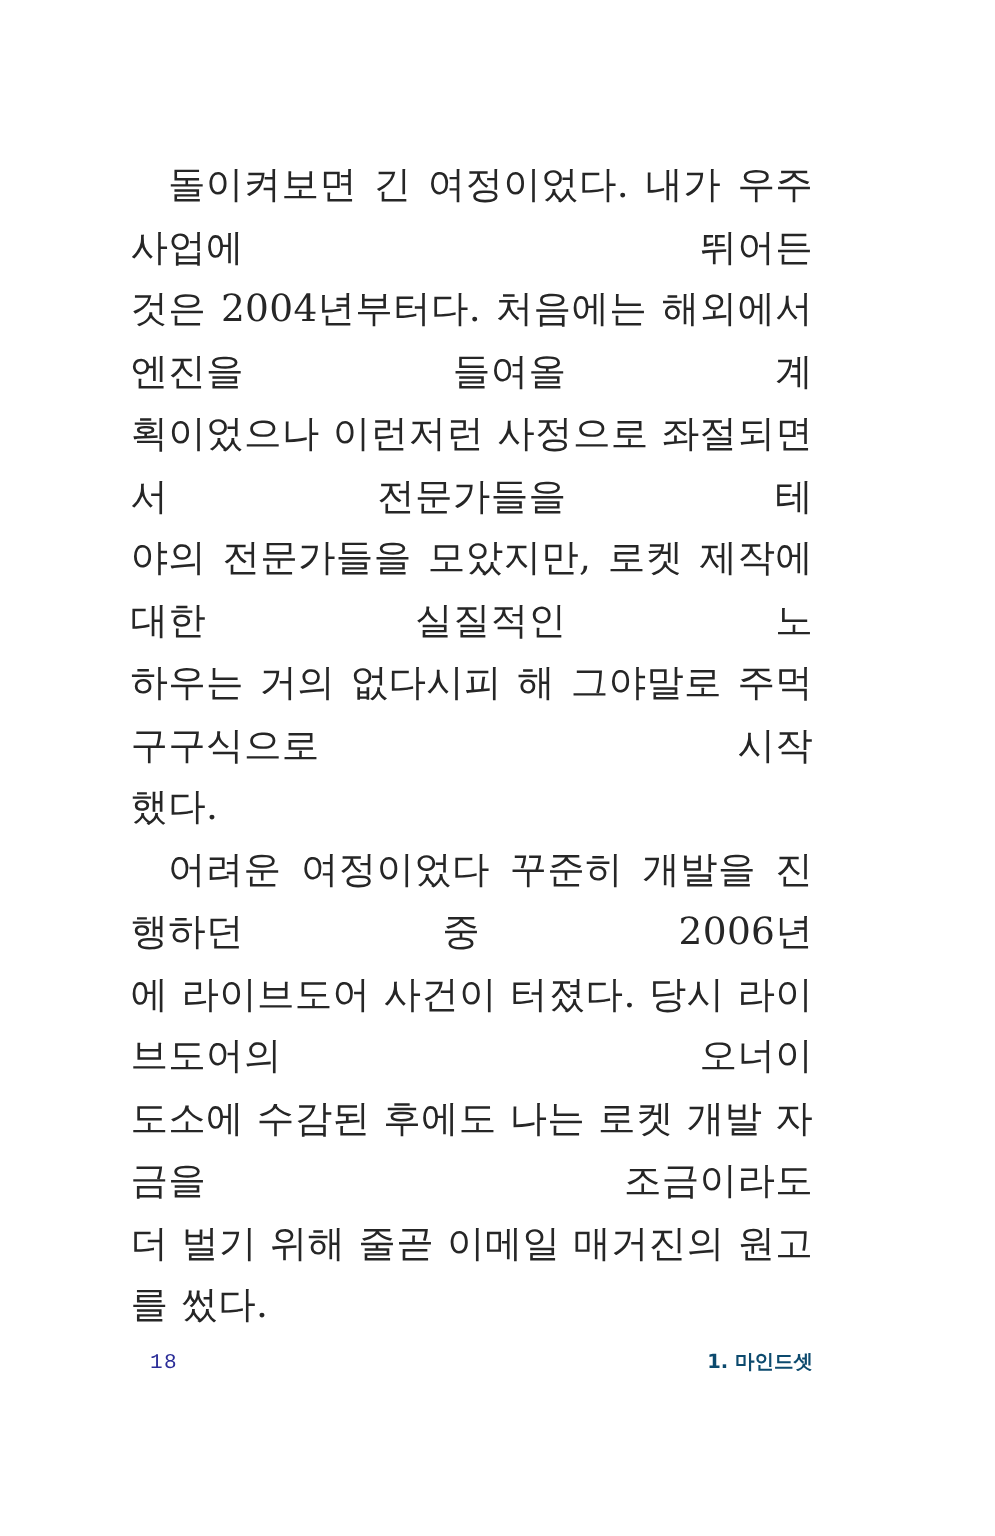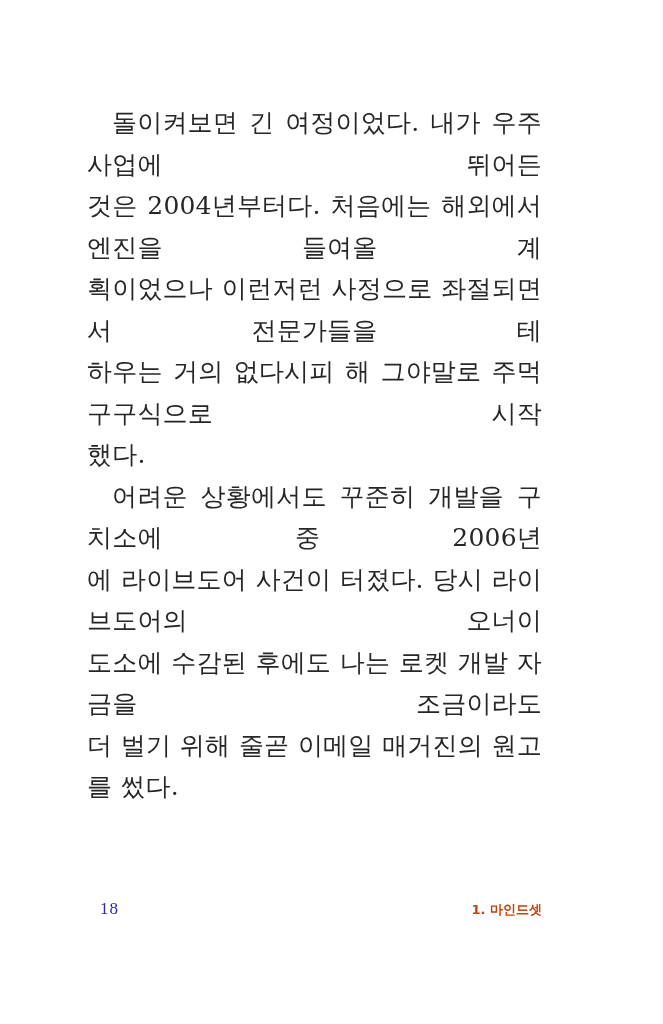--- a/index.html
+++ b/index.html
@@ -36,49 +36,50 @@
   .page-footer {
     position: absolute;
     left: 100px;
     right: 121px;
     top: 899px;
     display: flex;
     justify-content: space-between;
     align-items: baseline;
   }
   .page-number {
-    font-family: Liberation Serif, serif;
-    font-size: 17px;
+    font-family: Liberation Mono, monospace;
+    font-size: 14px;
     color: #2b2d98;
     letter-spacing: 1px;
   }
   .chapter-label {
     font-family: "DejaVu Sans", "Liberation Sans", sans-serif;
     font-weight: bold;
     font-size: 13px;
-    color: #c2410c;
+    color: #0c4a6e;
   }
 </style>
 </head>
 <body>
 
 <div class="page">
 
   <main class="text-block">
 
     <p class="para">
       <span class="line indent">돌이켜보면 긴 여정이었다. 내가 우주 사업에 뛰어든</span>
       <span class="line">것은 2004년부터다. 처음에는 해외에서 엔진을 들여올 계</span>
       <span class="line">획이었으나 이런저런 사정으로 좌절되면서 전문가들을 테</span>
+      <span class="line">야의 전문가들을 모았지만, 로켓 제작에 대한 실질적인 노</span>
       <span class="line">하우는 거의 없다시피 해 그야말로 주먹구구식으로 시작</span>
       <span class="line last">했다.</span>
     </p>
 
     <p class="para">
-      <span class="line indent">어려운 상황에서도 꾸준히 개발을 구치소에 중 2006년</span>
+      <span class="line indent">어려운 여정이었다 꾸준히 개발을 진행하던 중 2006년</span>
       <span class="line">에 라이브도어 사건이 터졌다. 당시 라이브도어의 오너이</span>
       <span class="line">도소에 수감된 후에도 나는 로켓 개발 자금을 조금이라도</span>
       <span class="line last">더 벌기 위해 줄곧 이메일 매거진의 원고를 썼다.</span>
     </p>
 
   </main>
 
   <footer class="page-footer">
     <span class="page-number">18</span>
     <span class="chapter-label">1. 마인드셋</span>

